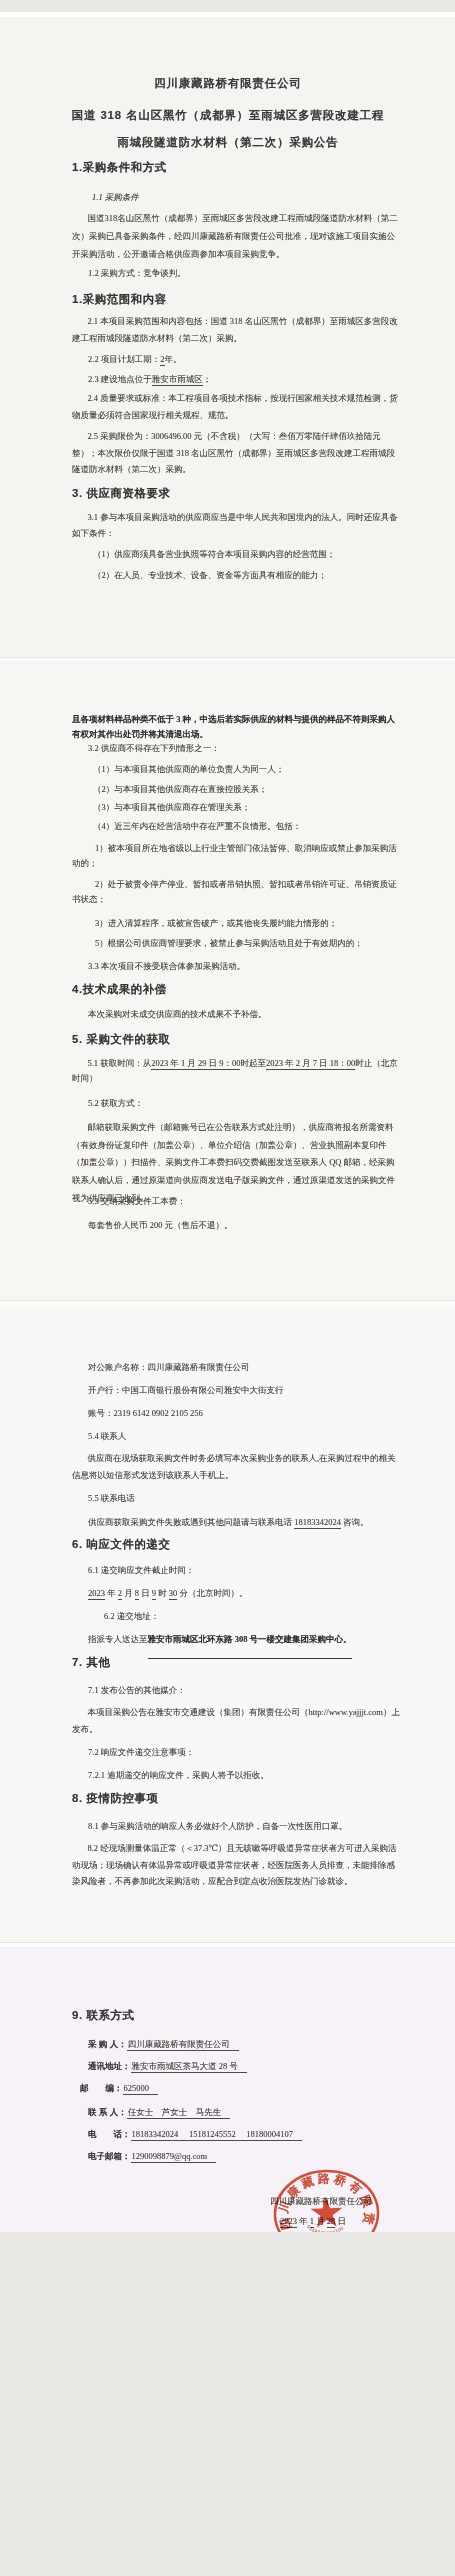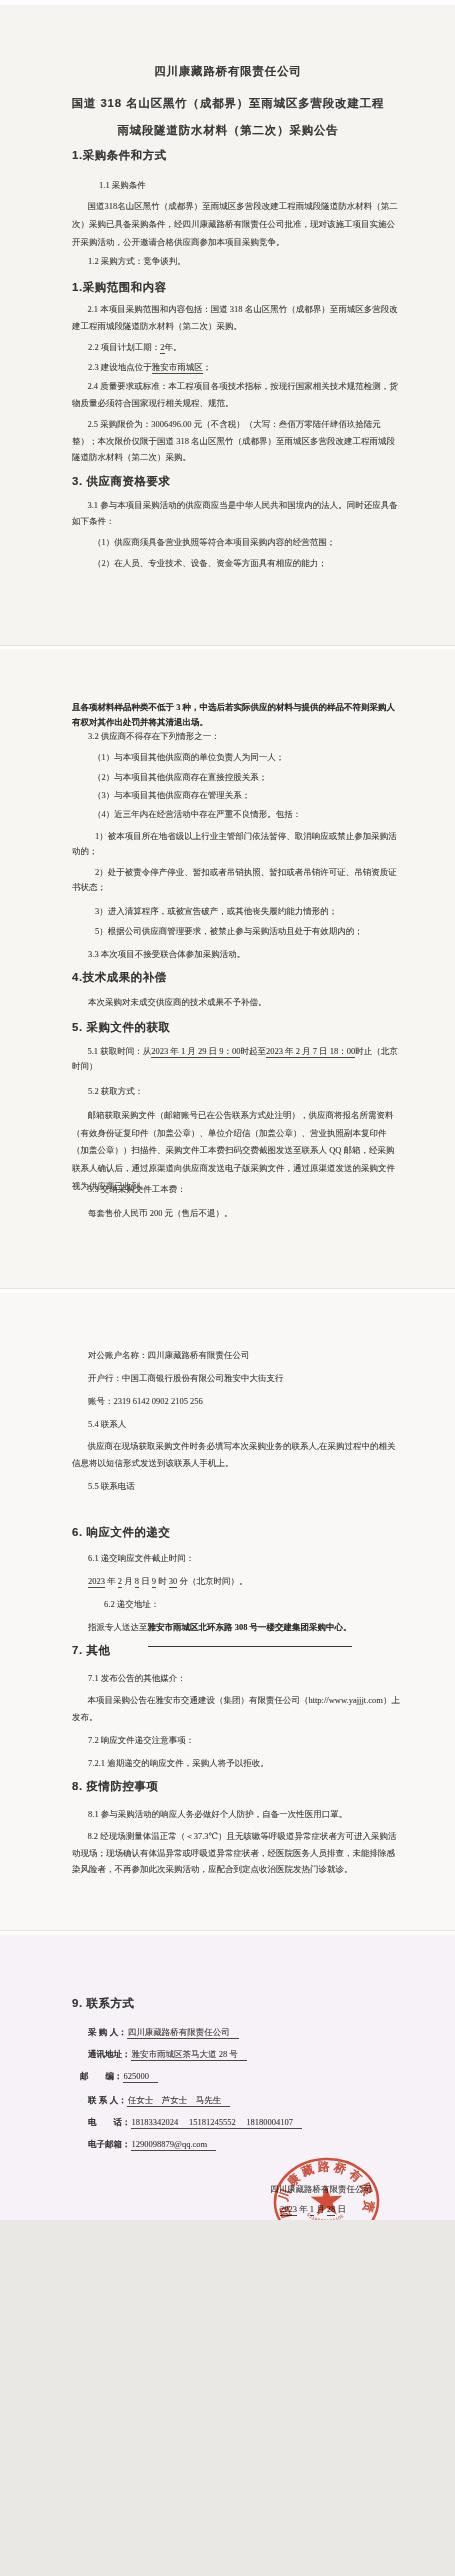--- a/index.html
+++ b/index.html
@@ -1,17 +1,17 @@
 <!DOCTYPE html>
 <html style="font-size:9px"><head>
 <meta charset="utf-8">
 <style>
   html,body{margin:0;padding:0;background:#e9e8e5;}
   #doc{
-    position:relative;width:456px;height:2220px;margin:0 auto;overflow:hidden;
+    position:relative;width:456px;height:2220px;margin:12px auto;overflow:hidden;
     font-family:"Liberation Serif","DejaVu Serif",serif;
     color:#413f3c;
     text-shadow:0 0 0.3px rgba(70,68,64,.45);
   }
   .page{position:absolute;left:0;width:456px;}
   .topstrip{position:absolute;left:0;top:0;width:456px;height:4.6px;background:#fefefe;border-bottom:0.6px solid #e7e5e1;}
   .sep{position:absolute;left:0;width:456px;height:4.6px;background:#fdfdfb;border-top:0.6px solid #e5e3df;border-bottom:0.6px solid #edebe7;}
   .blk{position:absolute;font-size:8.5px;line-height:17px;}
   .title{
     left:55px;width:346px;text-align:center;
@@ -45,21 +45,21 @@
   <div class="sep" style="top:1288px;"></div>
   <div class="page" style="top:1293px;height:638px;background:#f9f8f6;"></div>
   <div class="sep" style="top:1930px;"></div>
   <div class="page" style="top:1935px;height:641px;background:#f6f2f7;"></div>
 
   <div class="blk title" style="top:63px;">四川康藏路桥有限责任公司</div>
   <div class="blk title" style="top:95px;">国道 318 名山区黑竹（成都界）至雨城区多营段改建工程</div>
   <div class="blk title" style="top:122px;">雨城段隧道防水材料（第二次）采购公告</div>
 
   <div class="blk h" style="top:148px;left:72px;">1.采购条件和方式</div>
-  <div class="blk" style="top:177px;left:99px;">1.1  采购条件</div>
+  <div class="blk" style="top:177px;left:92px;font-style:italic;">1.1  采购条件</div>
   <div class="blk ind" style="top:197px;left:72px;width:329px;line-height:18px;">国道318名山区黑竹（成都界）至雨城区多营段改建工程雨城段隧道防水材料（第二次）采购已具备采购条件，经四川康藏路桥有限责任公司批准，现对该施工项目实施公开采购活动，公开邀请合格供应商参加本项目采购竞争。</div>
   <div class="blk" style="top:253px;left:88px;">1.2 采购方式：竞争谈判。</div>
 
   <div class="blk h" style="top:280px;left:72px;">1.采购范围和内容</div>
   <div class="blk ind" style="top:301px;left:72px;width:329px;">2.1 本项目采购范围和内容包括：国道 318 名山区黑竹（成都界）至雨城区多营段改建工程雨城段隧道防水材料（第二次）采购。</div>
   <div class="blk" style="top:339px;left:88px;">
     <span>2.2 项目计划工期：</span><span class="u">2</span><span>年。</span>
   </div>
   <div class="blk" style="top:359px;left:88px;">
     <span>2.3 建设地点位于</span><span class="u">雅安市雨城区</span><span>；</span>
@@ -95,20 +95,23 @@
   <div class="blk ind" style="top:1107px;left:72px;width:329px;line-height:17.7px;">邮箱获取采购文件（邮箱账号已在公告联系方式处注明），供应商将报名所需资料（有效身份证复印件（加盖公章）、单位介绍信（加盖公章）、营业执照副本复印件（加盖公章））扫描件、采购文件工本费扫码交费截图发送至联系人 QQ 邮箱，经采购联系人确认后，通过原渠道向供应商发送电子版采购文件，通过原渠道发送的采购文件视为供应商已收到。</div>
   <div class="blk" style="top:1181px;left:88px;">5.3 交纳采购文件工本费：</div>
   <div class="blk" style="top:1205px;left:88px;">每套售价人民币 200 元（售后不退）。</div>
 
   <div class="blk" style="top:1347px;left:88px;">对公账户名称：四川康藏路桥有限责任公司</div>
   <div class="blk" style="top:1370px;left:88px;">开户行：中国工商银行股份有限公司雅安中大街支行</div>
   <div class="blk" style="top:1393px;left:88px;">账号：2319 6142 0902 2105 256</div>
   <div class="blk" style="top:1416px;left:88px;">5.4 联系人</div>
   <div class="blk ind" style="top:1438px;left:72px;width:329px;">供应商在现场获取采购文件时务必填写本次采购业务的联系人,在采购过程中的相关信息将以短信形式发送到该联系人手机上。</div>
   <div class="blk" style="top:1478px;left:88px;">5.5 联系电话</div>
+  <div class="blk" style="top:1502px;left:88px;width:314px;">
+    <span>供应商获取采购文件失败或遇到其他问题请与联系电话 </span><span class="u">18183342024</span><span> 咨询。</span>
+  </div>
 
   <div class="blk h" style="top:1525px;left:72px;">6.  响应文件的递交</div>
   <div class="blk" style="top:1550px;left:88px;">6.1 递交响应文件截止时间：</div>
   <div class="blk" style="top:1573px;left:88px;">
     <span class="u">2023</span><span> 年 </span><span class="u">2</span><span> 月 </span><span class="u">8</span><span> 日 </span><span class="u">9</span><span> 时 </span><span class="u">30</span><span> 分（北京时间）。</span>
   </div>
   <div class="blk" style="top:1596px;left:104px;">6.2 递交地址：</div>
   <div class="blk" style="top:1619px;left:88px;width:314px;">
     <span>指派专人送达至</span><span class="bu">雅安市雨城区北环东路 308 号一楼交建集团采购中心。</span>
   </div>

